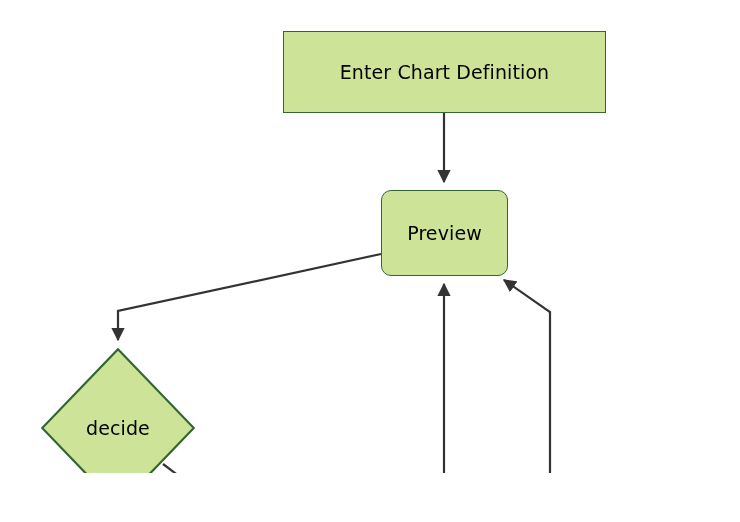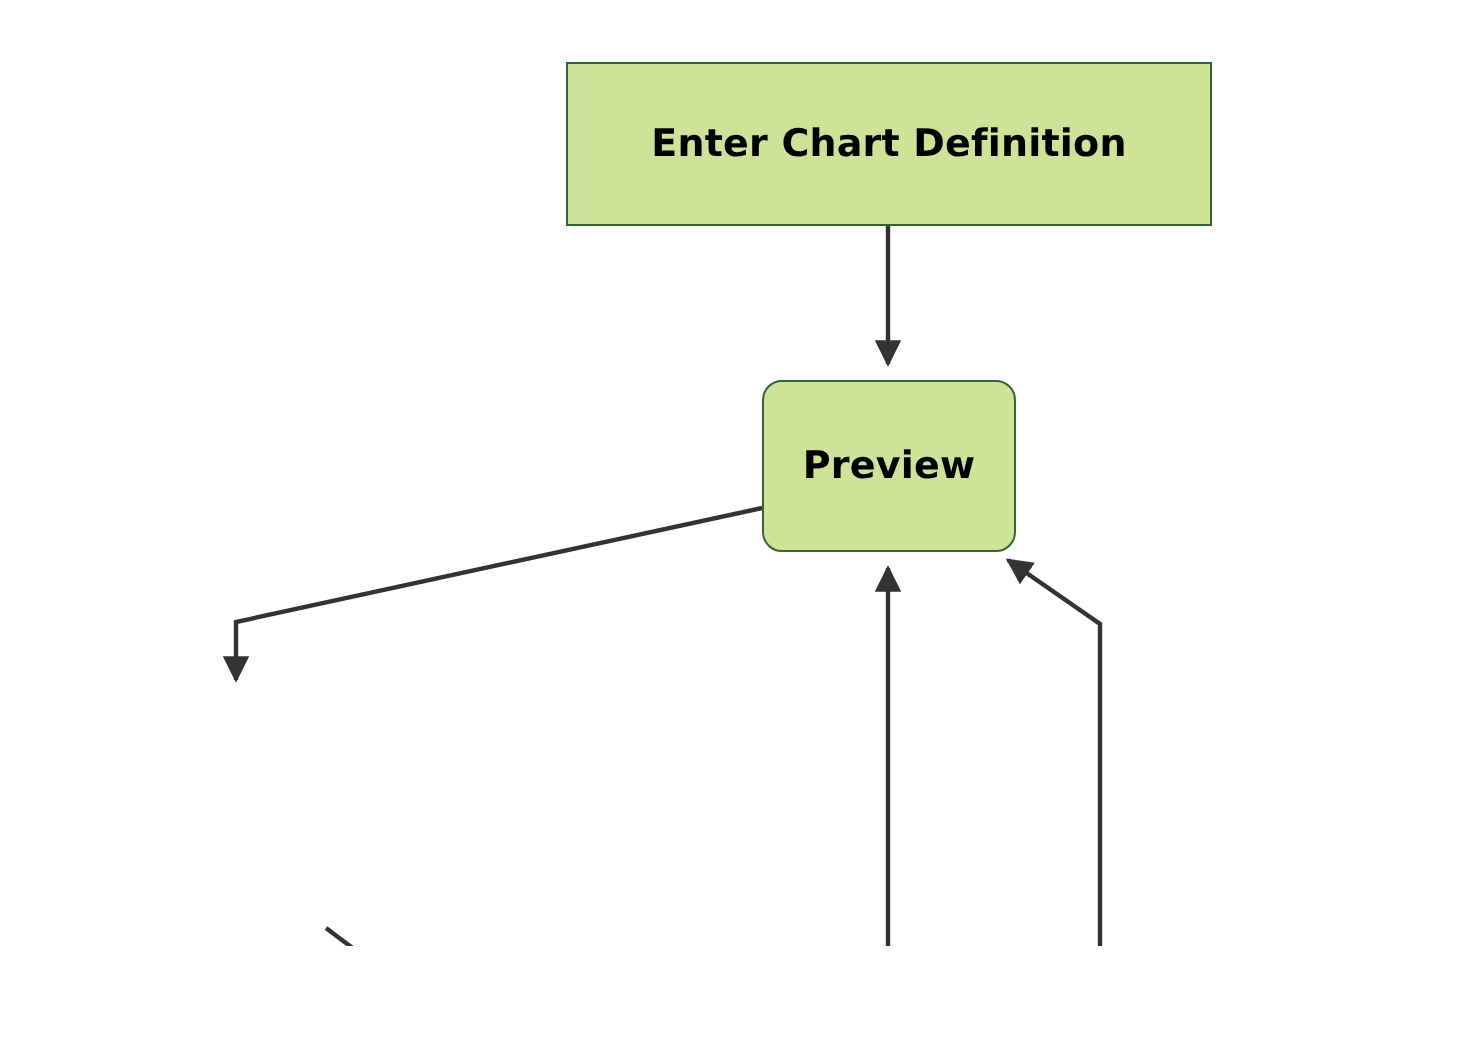--- a/index.html
+++ b/index.html
@@ -10,21 +10,20 @@
   }
   body {
     font-family: "DejaVu Sans", sans-serif;
   }
   #canvas {
     position: relative;
     width: 740px;
     height: 473px;
     background: #ffffff;
     overflow: hidden;
-    font-weight: bold;
   }
   #edge-layer {
     position: absolute;
     left: 0;
     top: 0;
     width: 740px;
     height: 522px;
   }
   .node {
     position: absolute;
@@ -93,14 +92,20 @@
   </svg>
 
   <div class="node node-rect" style="left:283px; top:31px; width:323px; height:82px;">
     <span>Enter Chart Definition</span>
   </div>
 
   <div class="node node-round" style="left:381px; top:190px; width:127px; height:86px;align-items:center;">
     <span>Preview</span>
   </div>
 
+  <div class="node node-diamond" style="left:41px; top:348px; width:154px; height:160px;">
+    <svg class="diamond-shape" viewBox="0 0 154 160" preserveAspectRatio="none" xmlns="http://www.w3.org/2000/svg">
+      <polygon points="77,1.2 152.8,80 77,158.8 1.2,80" fill="#cde498" stroke="#336633" stroke-width="2.2" vector-effect="non-scaling-stroke"></polygon>
+    </svg>
+    <span class="diamond-label">decide</span>
+  </div>
 
 </div>
 
 </body></html>

